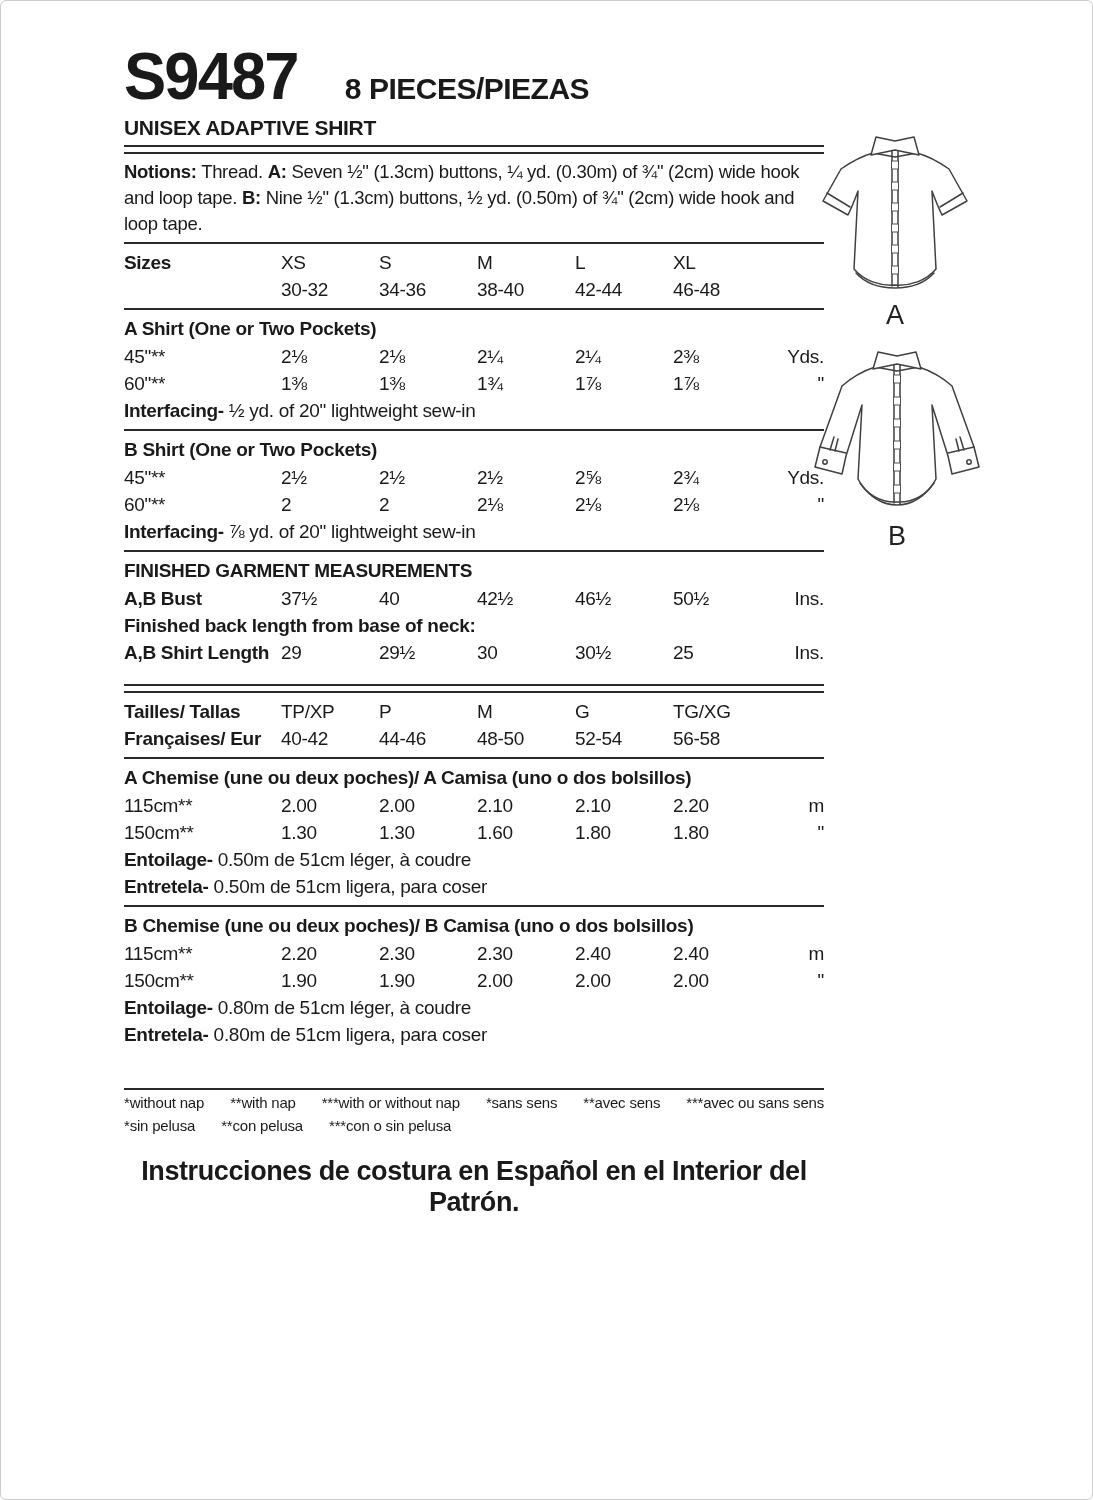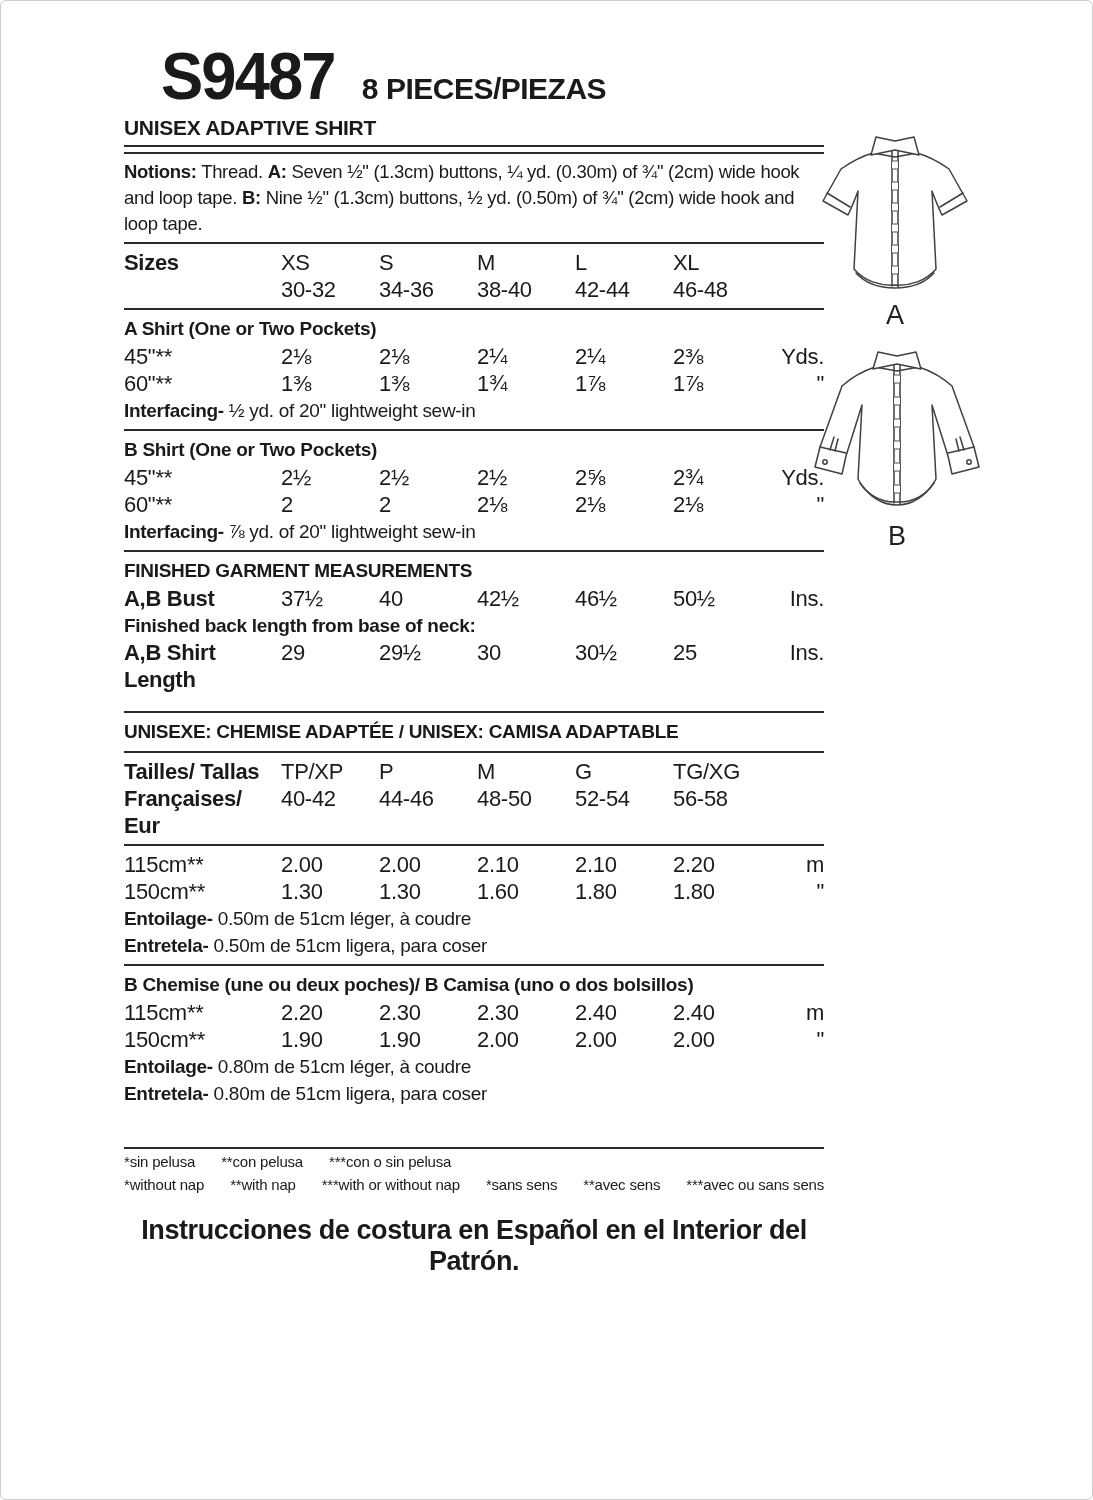--- a/index.html
+++ b/index.html
@@ -2,29 +2,29 @@
 <html><head>
 <meta charset="utf-8">
 <style>
   html,body{margin:0;padding:0;background:#fff;}
   .sheet{
     position:relative;width:1093px;height:1500px;background:#fff;
     border:1px solid #ccc;border-radius:6px;box-sizing:border-box;
     font-family:"Liberation Sans", sans-serif;color:#1a1a1a;overflow:hidden;
   }
   .content{position:absolute;left:123px;top:40px;width:700px;}
-  .title-row{display:flex;align-items:baseline;gap:20px;height:74px;margin-left:37px;}
+  .title-row{display:flex;align-items:baseline;gap:40px;height:74px;}
   .pattern-num{font-size:66px;font-weight:800;letter-spacing:-2px;line-height:70px;transform:scaleX(.96);transform-origin:left;}
   .pieces{font-size:30px;font-weight:600;letter-spacing:-0.5px;}
   .garment-title{font-size:21px;font-weight:700;letter-spacing:-0.3px;line-height:25px;}
   .rule{border-top:2px solid #2a2a2a;margin:5px 0;height:0;}
   .para{margin:4px 0;font-size:18.5px;line-height:26px;letter-spacing:-0.3px;white-space:pre-wrap;}
   .b{font-weight:700;}
   .grid-row{display:grid;grid-template-columns:157px 98px 98px 98px 98px 98px 1fr;
-    font-size:22px;line-height:27px;letter-spacing:-0.3px;align-items:baseline;}
+    font-size:19px;line-height:27px;letter-spacing:-0.3px;align-items:baseline;}
   .grid-row .unit{text-align:right;}
   .sec-head{font-size:19px;font-weight:700;line-height:28px;letter-spacing:-0.3px;margin-top:2px;}
   .line{font-size:19px;line-height:27px;letter-spacing:-0.3px;white-space:pre-wrap;}
   .intl-gap{margin-top:18px;}
   .foot-rule{margin-top:40px;border-top:2px solid #2a2a2a;height:0;}
   .footline{display:flex;gap:26px;font-size:15px;line-height:20px;letter-spacing:-0.2px;margin-top:3px;}
   .footline .right{margin-left:auto;display:flex;gap:26px;}
   .bottom-note{margin-top:20px;text-align:center;font-size:27px;font-weight:700;letter-spacing:-0.4px;}
   .view{position:absolute;text-align:center;}
   .view-a{left:818px;top:128px;width:152px;}
@@ -132,21 +132,20 @@
       <span class="b">A,B Shirt Length</span>
       <span>29</span>
       <span>29½</span>
       <span>30</span>
       <span>30½</span>
       <span>25</span>
       <span class="unit">Ins.</span>
     </div>
 
     <div class="rule intl-gap"></div>
-    <div class="sec-head">UNISEXE: CHEMISE ADAPTÉE / UNISEX: CAMISA ADAPTABLE</div>
     <div class="rule"></div>
 
     <div class="grid-row">
       <span class="b">Tailles/ Tallas</span>
       <span>TP/XP</span>
       <span>P</span>
       <span>M</span>
       <span>G</span>
       <span>TG/XG</span>
       <span class="unit"></span>
@@ -155,20 +154,21 @@
       <span class="b">Françaises/ Eur</span>
       <span>40-42</span>
       <span>44-46</span>
       <span>48-50</span>
       <span>52-54</span>
       <span>56-58</span>
       <span class="unit"></span>
     </div>
     <div class="rule"></div>
 
+    <div class="sec-head">A Chemise (une ou deux poches)/ A Camisa (uno o dos bolsillos)</div>
     <div class="grid-row">
       <span>115cm**</span>
       <span>2.00</span>
       <span>2.00</span>
       <span>2.10</span>
       <span>2.10</span>
       <span>2.20</span>
       <span class="unit">m</span>
     </div>
     <div class="grid-row">
@@ -200,34 +200,34 @@
       <span>1.90</span>
       <span>2.00</span>
       <span>2.00</span>
       <span>2.00</span>
       <span class="unit">"</span>
     </div>
     <div class="line"><b>Entoilage-</b><span> 0.80m de 51cm léger, à coudre</span></div>
     <div class="line"><b>Entretela-</b><span> 0.80m de 51cm ligera, para coser</span></div>
 
     <div class="foot-rule"></div>
-    <div class="footline">
-      <span>*sin pelusa</span>
-      <span>**con pelusa</span>
-      <span>***con o sin pelusa</span>
-    </div>
     <div class="footline">
       <span>*without nap</span>
       <span>**with nap</span>
       <span>***with or without nap</span>
       <span class="right">
         <span>*sans sens</span>
         <span>**avec sens</span>
         <span>***avec ou sans sens</span>
       </span>
+    </div>
+    <div class="footline">
+      <span>*sin pelusa</span>
+      <span>**con pelusa</span>
+      <span>***con o sin pelusa</span>
     </div>
 
     <div class="bottom-note">Instrucciones de costura en Español en el Interior del Patrón.</div>
   </div>
 
   <div class="view view-a">
     <svg width="150" height="165" viewBox="0 0 150 165">
       <path class="fl" d="M53,24 C42,27 31,33 21,40 L3,72 L28,86 C32,78 35,70 38,62 L34,140 C44,152 60,157 75,156 C90,157 106,152 116,140 L112,62 C115,70 118,78 122,86 L147,72 L129,40 C119,33 108,27 97,24 L75,28 Z"></path>
       <path class="ln" d="M7,64 L30,78"></path>
       <path class="ln" d="M143,64 L120,78"></path>

